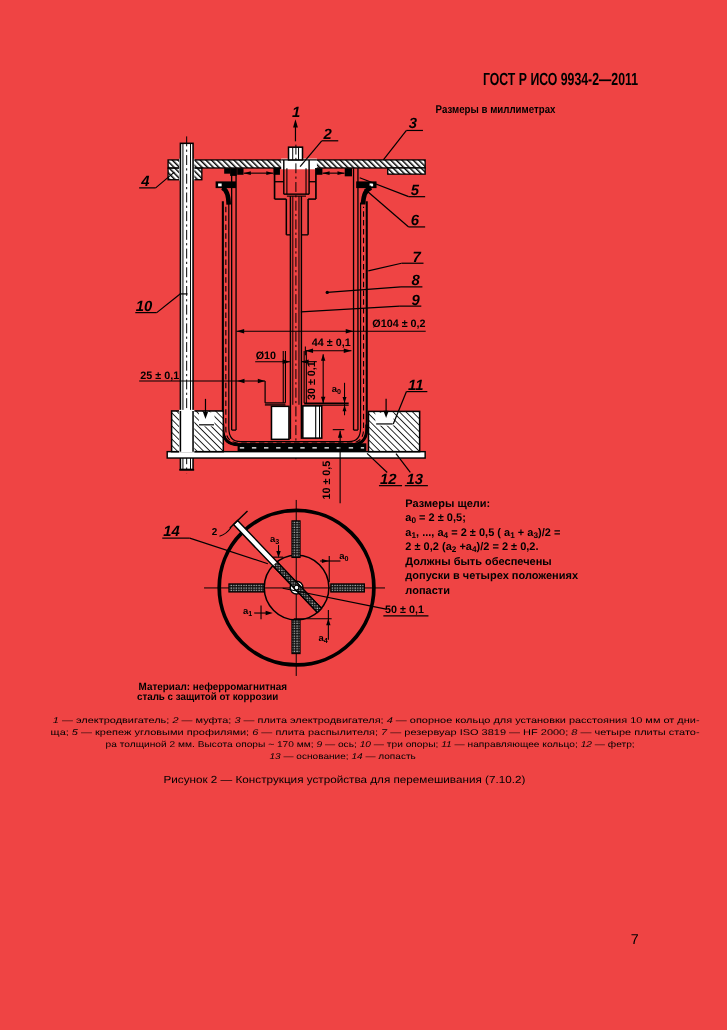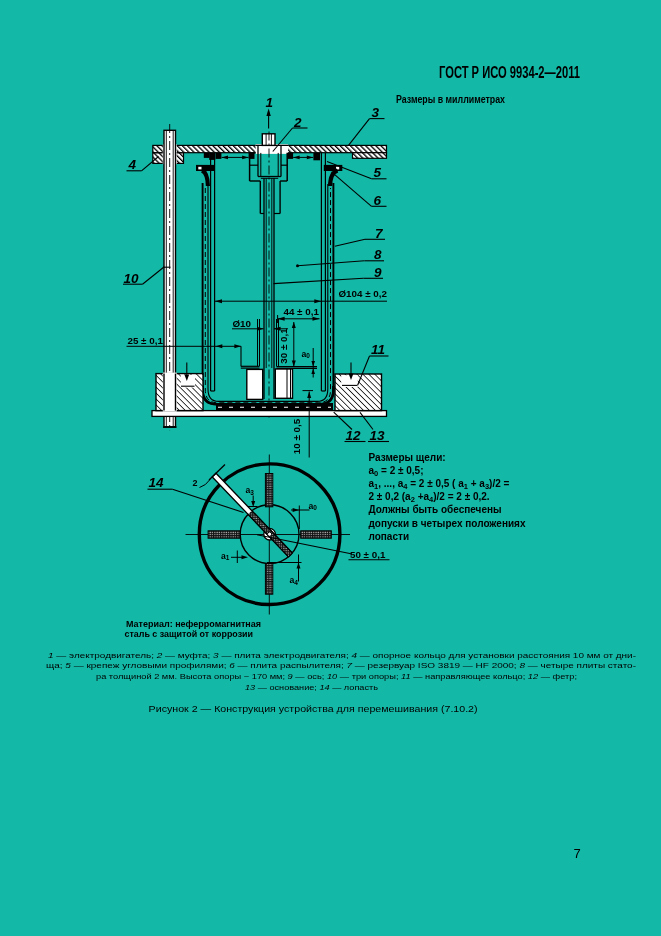--- a/index.html
+++ b/index.html
@@ -1,16 +1,16 @@
 <!DOCTYPE html>
 <html><head>
 <meta charset="utf-8">
 <style>
   html,body{margin:0;padding:0;background:#fff;}
-  #page{position:relative;width:661px;height:936px;background:#14b8a6;overflow:hidden;
+  #page{position:relative;width:661px;height:936px;background:#ef4444;overflow:hidden;
         font-family:"Liberation Sans", sans-serif;}
   svg{position:absolute;left:0;top:0;}
   text{fill:#000;}
 </style>
 </head>
 <body>
 <div id="page">
 <svg width="661" height="936" viewBox="0 0 661 936">
 <defs>
   <pattern id="hatch" patternUnits="userSpaceOnUse" width="3.6" height="3.6" patternTransform="rotate(-45)">

